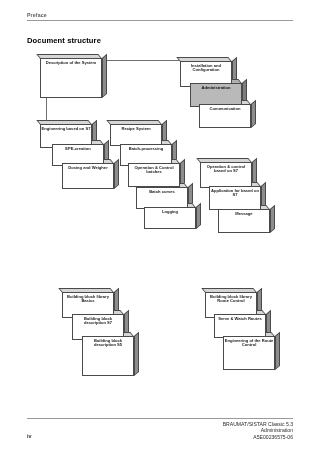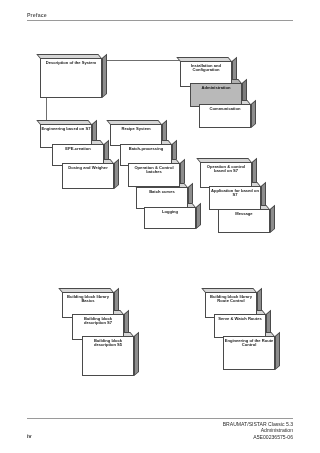--- a/index.html
+++ b/index.html
@@ -170,20 +170,21 @@
 </head>
 <body>
 
 <div class="page">
 
   <div class="header">
     <div class="header-text">Preface</div>
     <div class="header-rule"></div>
   </div>
 
+  <div class="section-title">Document structure</div>
 
   <div class="diagram" id="diagram-root">
 
     <div class="conn v" style="left:46px; top:98px;  height:24px;"></div>
     <div class="conn h" style="left:46px; top:121px; width:10px;"></div>
     <div class="conn v" style="left:56px; top:121px; height:21px;"></div>
     <div class="conn h" style="left:56px; top:142px; width:10px;"></div>
     <div class="conn v" style="left:66px; top:142px; height:20px;"></div>
 
     <div class="conn h" style="left:102px; top:60px; width:80px;"></div>

